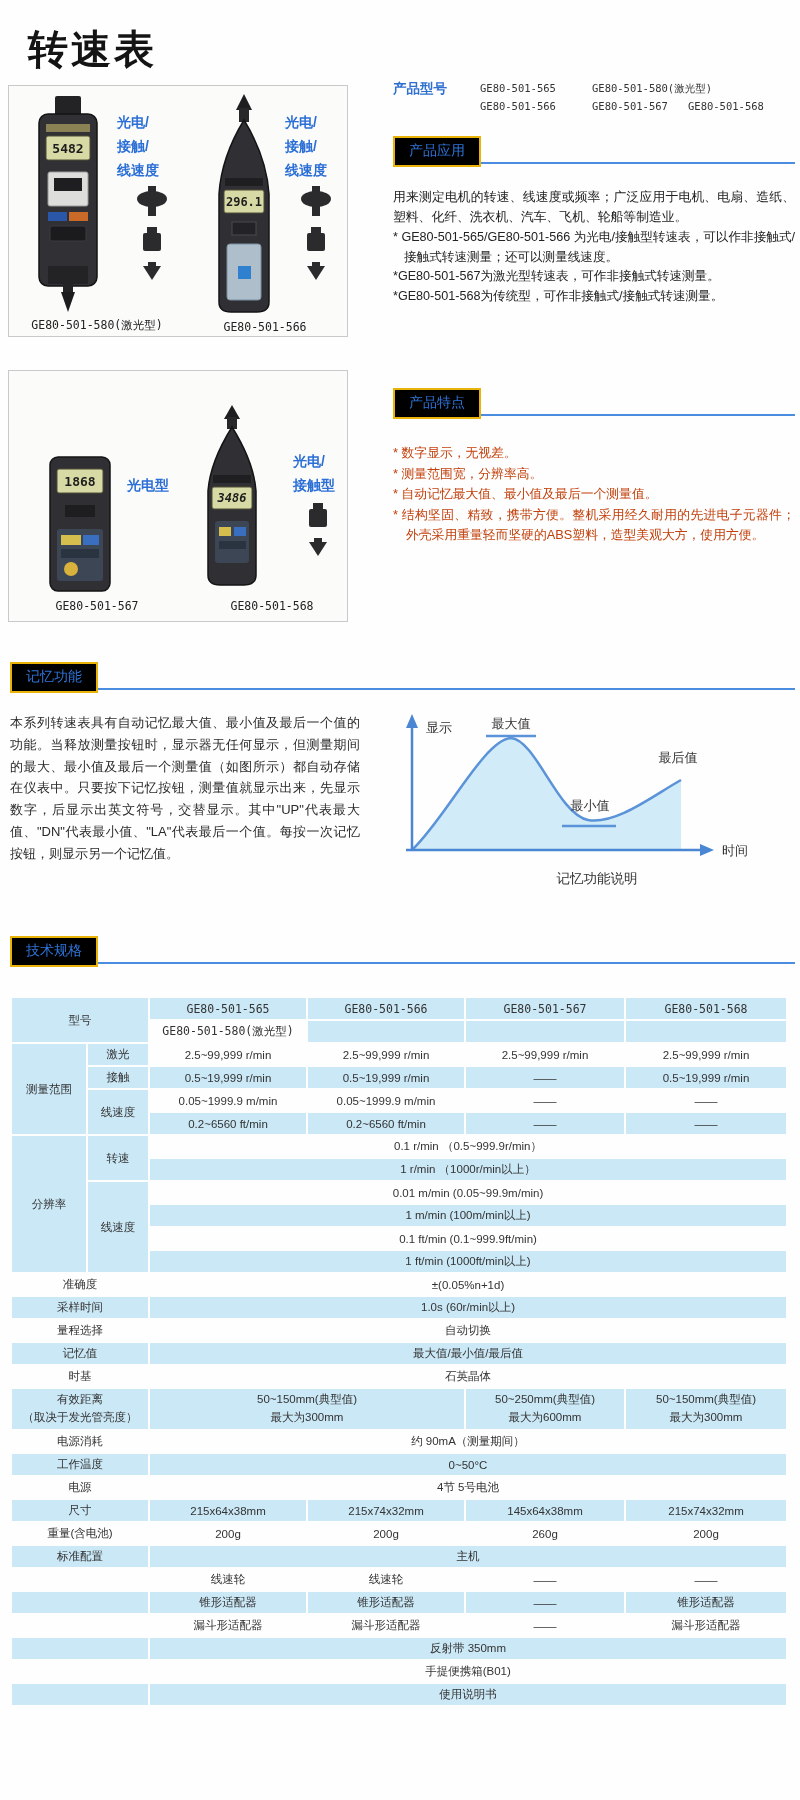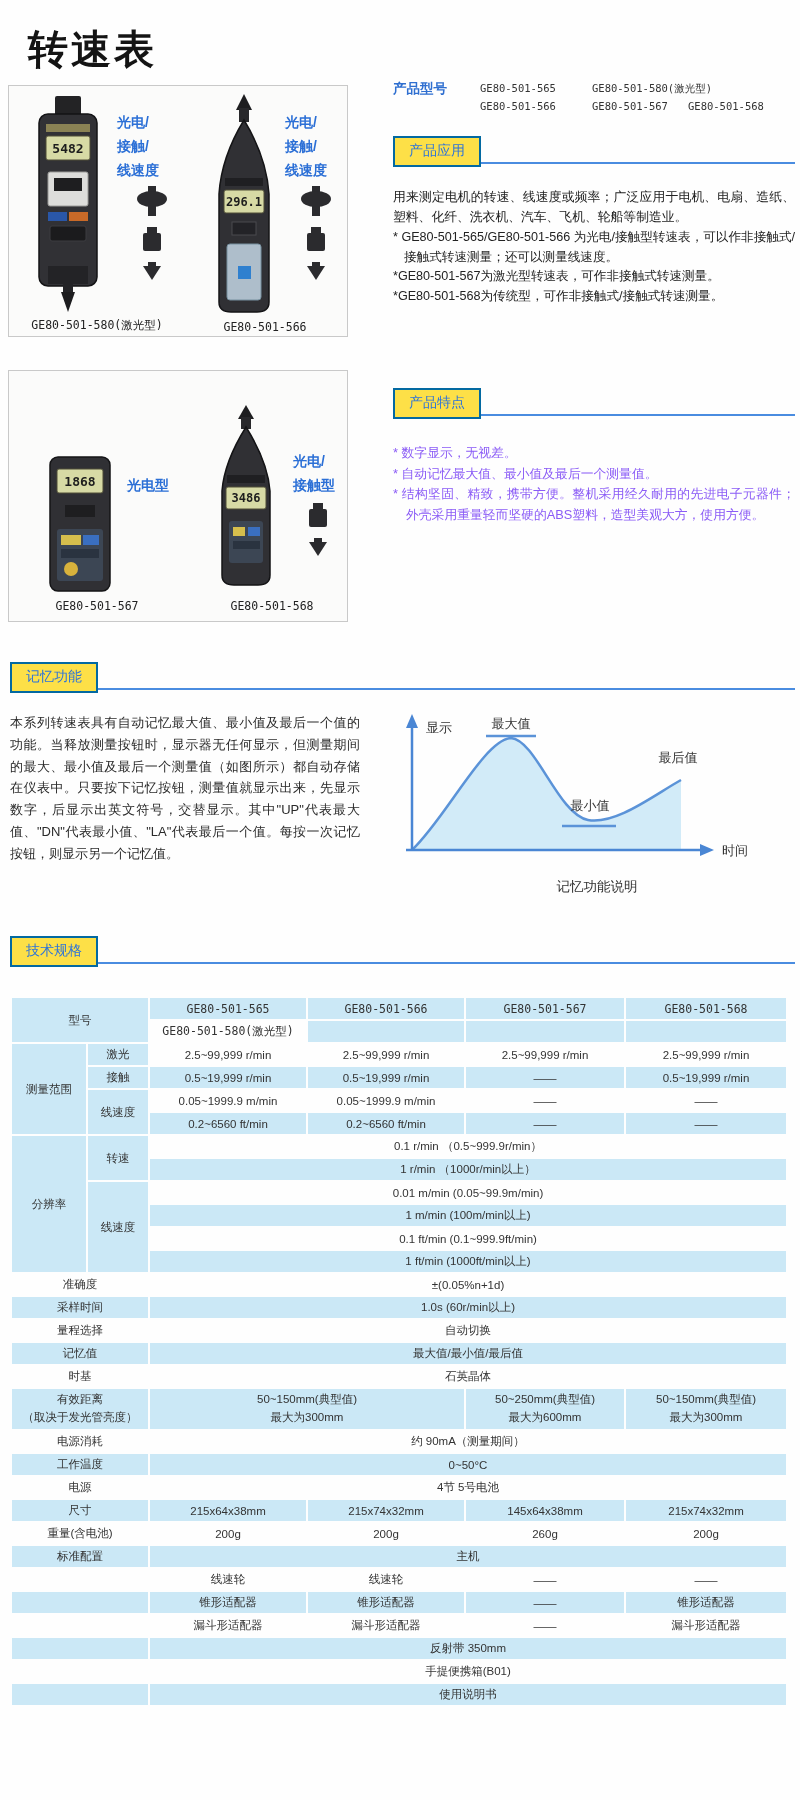--- a/index.html
+++ b/index.html
@@ -13,26 +13,26 @@
   .photobox{background:#fbfbfa;border:1px solid #c9c9c9;width:338px;height:250px;}
   .dev-label{color:#2b6fd6;font-weight:bold;font-size:14px;line-height:24px;white-space:pre-line;}
   .caption{font-family:"DejaVu Sans Mono","Liberation Mono",monospace;font-size:11.5px;color:#222;text-align:center;}
   .acc-col{display:flex;flex-direction:column;align-items:center;gap:9px;width:38px;}
   
   .mod-label{color:#2f6fd0;font-size:13.5px;font-weight:bold;}
   .mod{font-family:"DejaVu Sans Mono","Liberation Mono",monospace;font-size:10.5px;color:#333;}
   
   .sect{position:absolute;}
   .sect .line{position:absolute;left:0;right:0;height:2px;background:#4a8ce0;}
-  .tab{position:relative;display:inline-block;border:2px solid #0369a1;background:#fde047;
+  .tab{position:relative;display:inline-block;border:2px solid #eab308;background:#000000;
        color:#2e74d9;font-size:14px;padding:4px 14px 5px 14px;z-index:2;}
   
   .para{font-size:12.8px;line-height:19.5px;color:#222;text-align:justify;}
   .bullet{font-size:12.6px;line-height:19.5px;color:#222;padding-left:11px;text-indent:-11px;text-align:justify;}
-  .feat{font-size:12.8px;line-height:20.5px;color:#8b5cf6;padding-left:13px;text-indent:-13px;text-align:justify;}
+  .feat{font-size:12.8px;line-height:20.5px;color:#c2410c;padding-left:13px;text-indent:-13px;text-align:justify;}
   .mem-body{font-size:13px;line-height:21.8px;text-align:justify;color:#2a2a2a;}
   .chart-cap{font-size:13.5px;color:#333;text-align:center;}
   
   table.spec{border-collapse:separate;border-spacing:2px;table-layout:fixed;width:778px;}
   table.spec td{font-size:11.5px;color:#333;text-align:center;padding:2px 2px;height:17px;vertical-align:middle;}
   tr.rb td{background:#cbe8f6;}
   tr.rw td{background:transparent;}
   td.lb{font-size:12px;}
   td.lb.bgb{background:#cbe8f6;margin-left:24px;}
   td.hm{font-family:"DejaVu Sans Mono","Liberation Mono",monospace;font-size:10.5px;color:#222;}
@@ -131,21 +131,21 @@
         <rect x="20" y="50" width="30" height="12" fill="#1e1e20"></rect>
         <rect x="12" y="74" width="46" height="52" rx="3" fill="#3c4654"></rect>
         <rect x="16" y="80" width="20" height="10" fill="#d5be4d"></rect>
         <rect x="38" y="80" width="16" height="10" fill="#3a6fc0"></rect>
         <rect x="16" y="94" width="38" height="9" fill="#2a3340"></rect>
         <circle cx="26" cy="114" r="7" fill="#d8b23c"></circle>
       </svg>
     </div>
     <div class="abs dev-label" style="left:118px;top:102px;">光电型</div>
 
-    <div class="abs" style="left:198px;top:34px;">
+    <div class="abs" style="left:184px;top:34px;font-style:italic;">
       <svg width="78" height="188" viewBox="0 0 78 188">
         <polygon points="39,0 31,14 47,14" fill="#1e1e20"></polygon>
         <rect x="34" y="12" width="10" height="12" fill="#28282b"></rect>
         <path d="M39,22 C29,38 17,60 15,86 L15,170 Q15,180 27,180 L51,180 Q63,180 63,170 L63,86 C61,60 49,38 39,22 Z" fill="#303034" stroke="#141416" stroke-width="1.5"></path>
         <rect x="20" y="70" width="38" height="8" fill="#1f1f22"></rect>
         <rect x="19" y="82" width="40" height="22" rx="2" fill="#d7daa5" stroke="#4e4c36"></rect>
         <text class="lcd" x="39" y="97" text-anchor="middle" font-size="12" fill="#1d1d1d">3486</text>
         <rect x="22" y="116" width="34" height="42" rx="3" fill="#3c4654"></rect>
         <rect x="26" y="122" width="12" height="9" fill="#d5be4d"></rect>
         <rect x="41" y="122" width="12" height="9" fill="#3a6fc0"></rect>
@@ -181,20 +181,21 @@
     <div class="para" style="margin-top:20px;">用来测定电机的转速、线速度或频率；广泛应用于电机、电扇、造纸、塑料、化纤、洗衣机、汽车、飞机、轮船等制造业。</div>
     <div class="bullet" style="margin-top:2px;">* GE80-501-565/GE80-501-566 为光电/接触型转速表，可以作非接触式/接触式转速测量；还可以测量线速度。</div>
     <div class="bullet">*GE80-501-567为激光型转速表，可作非接触式转速测量。</div>
     <div class="bullet">*GE80-501-568为传统型，可作非接触式/接触式转速测量。</div>
   </div>
 
   <div class="sect" style="left:393px;top:388px;width:402px;">
     <div class="line" style="top:26px;"></div>
     <div class="tab">产品特点</div>
     <div class="feat" style="margin-top:24px;">* 数字显示，无视差。</div>
+    <div class="feat">* 测量范围宽，分辨率高。</div>
     <div class="feat">* 自动记忆最大值、最小值及最后一个测量值。</div>
     <div class="feat">* 结构坚固、精致，携带方便。整机采用经久耐用的先进电子元器件；外壳采用重量轻而坚硬的ABS塑料，造型美观大方，使用方便。</div>
   </div>
 
   <div class="sect" style="left:10px;top:662px;width:785px;">
     <div class="line" style="top:26px;"></div>
     <div class="tab">记忆功能</div>
   </div>
   <div class="abs mem-body" style="left:10px;top:712px;width:350px;">本系列转速表具有自动记忆最大值、最小值及最后一个值的功能。当释放测量按钮时，显示器无任何显示，但测量期间的最大、最小值及最后一个测量值（如图所示）都自动存储在仪表中。只要按下记忆按钮，测量值就显示出来，先显示数字，后显示出英文符号，交替显示。其中"UP"代表最大值、"DN"代表最小值、"LA"代表最后一个值。每按一次记忆按钮，则显示另一个记忆值。</div>
 
@@ -207,21 +208,21 @@
       <line x1="10" y1="150" x2="306" y2="150" stroke="#4a86d4" stroke-width="2.5"></line>
       <polygon points="318,150 304,144 304,156" fill="#4a86d4"></polygon>
       <line x1="90" y1="36" x2="140" y2="36" stroke="#5b93d8" stroke-width="2.5"></line>
       <line x1="166" y1="126" x2="220" y2="126" stroke="#5b93d8" stroke-width="2.5"></line>
       <text class="chart-lbl" x="30" y="32">显示</text>
       <text class="chart-lbl" x="326" y="155">时间</text>
       <text class="chart-lbl" x="115" y="28" text-anchor="middle">最大值</text>
       <text class="chart-lbl" x="194" y="110" text-anchor="middle">最小值</text>
       <text class="chart-lbl" x="282" y="62" text-anchor="middle">最后值</text>
     </svg>
-    <div class="chart-cap" style="margin-top:12px;">记忆功能说明</div>
+    <div class="chart-cap" style="margin-top:4px;">记忆功能说明</div>
   </div>
 
   <div class="sect" style="left:10px;top:936px;width:785px;">
     <div class="line" style="top:26px;"></div>
     <div class="tab">技术规格</div>
   </div>
 
   <div class="abs" style="left:10px;top:996px;">
     <table class="spec">
       <colgroup>

